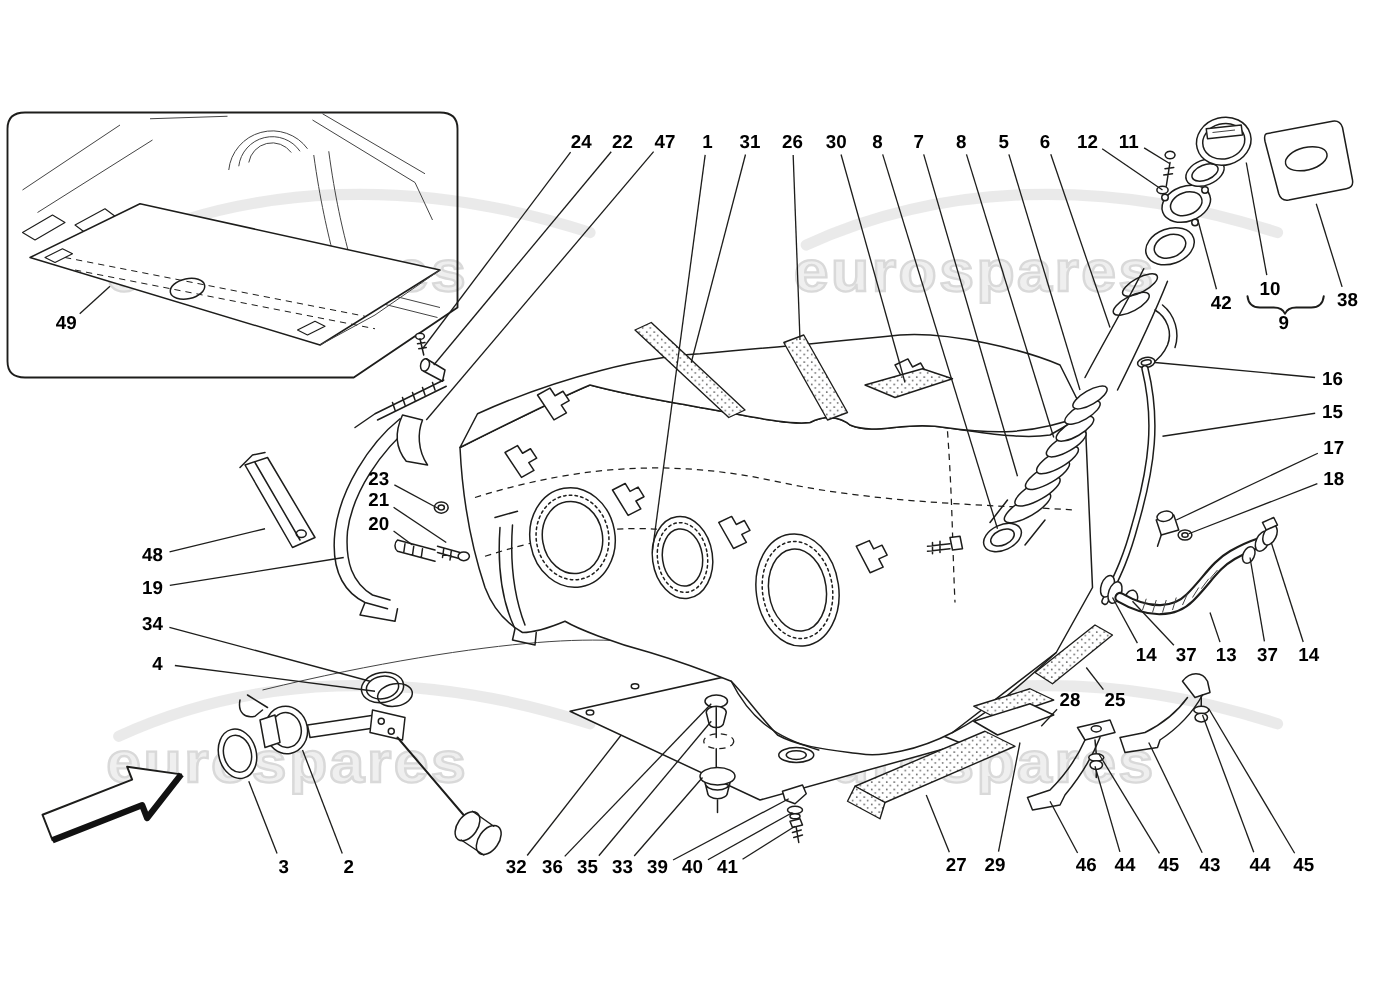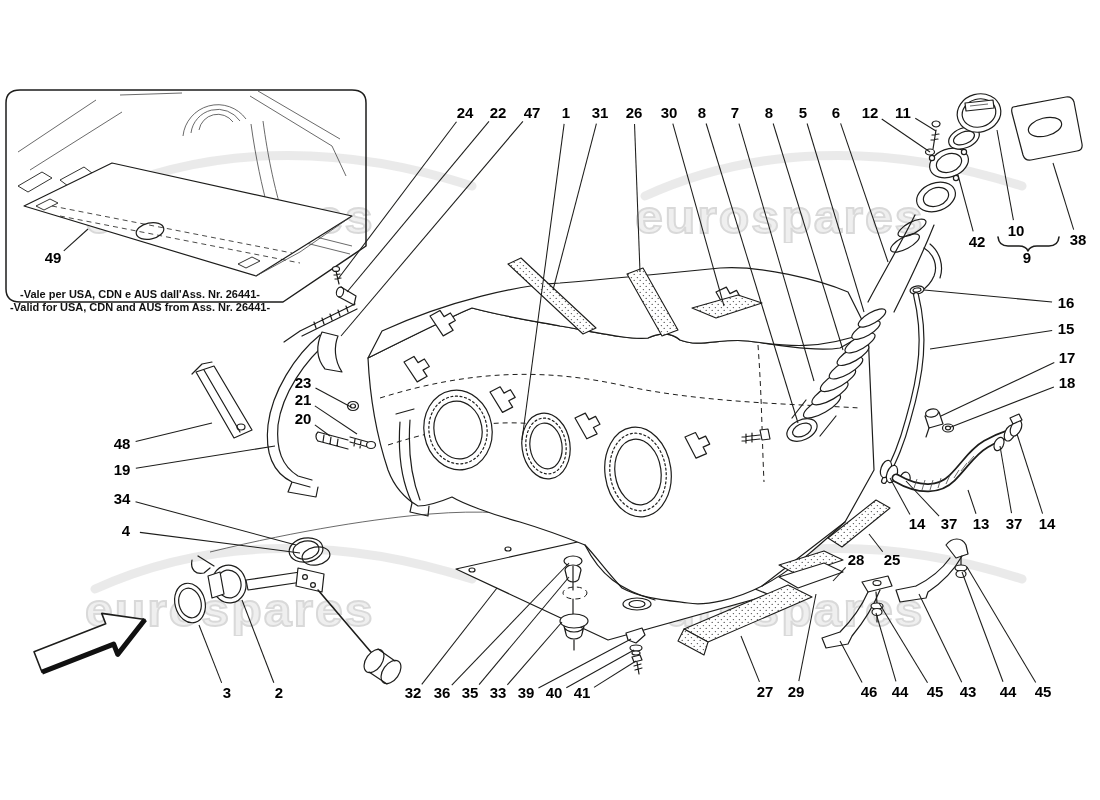--- a/index.html
+++ b/index.html
@@ -358,17 +358,13 @@
         <text x="126" y="536" class="callout">4</text>
         <line x1="315.5219806739988" y1="387.91934955049953" x2="351" y2="407" class="leader"></line>
         <text x="303" y="388" class="callout">23</text>
         <line x1="314.8472597612565" y1="405.86094596654755" x2="357" y2="434" class="leader"></line>
         <text x="303" y="405" class="callout">21</text>
         <line x1="314.8472597612565" y1="424.86094596654755" x2="330" y2="436" class="leader"></line>
         <text x="303" y="424" class="callout">20</text>
       </g>
   </svg>
 
-  <div id="note">
-    <div>-Vale per USA, CDN e AUS dall'Ass. Nr. 26441-</div>
-    <div>-Valid for USA, CDN and AUS from Ass. Nr. 26441-</div>
-  </div>
 </div>
 
 </body></html>

